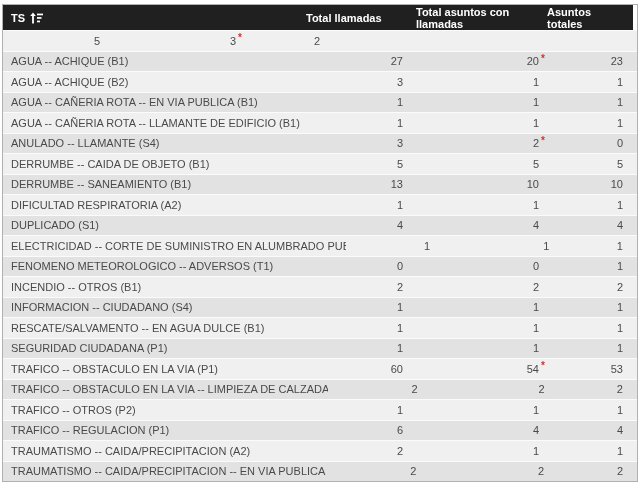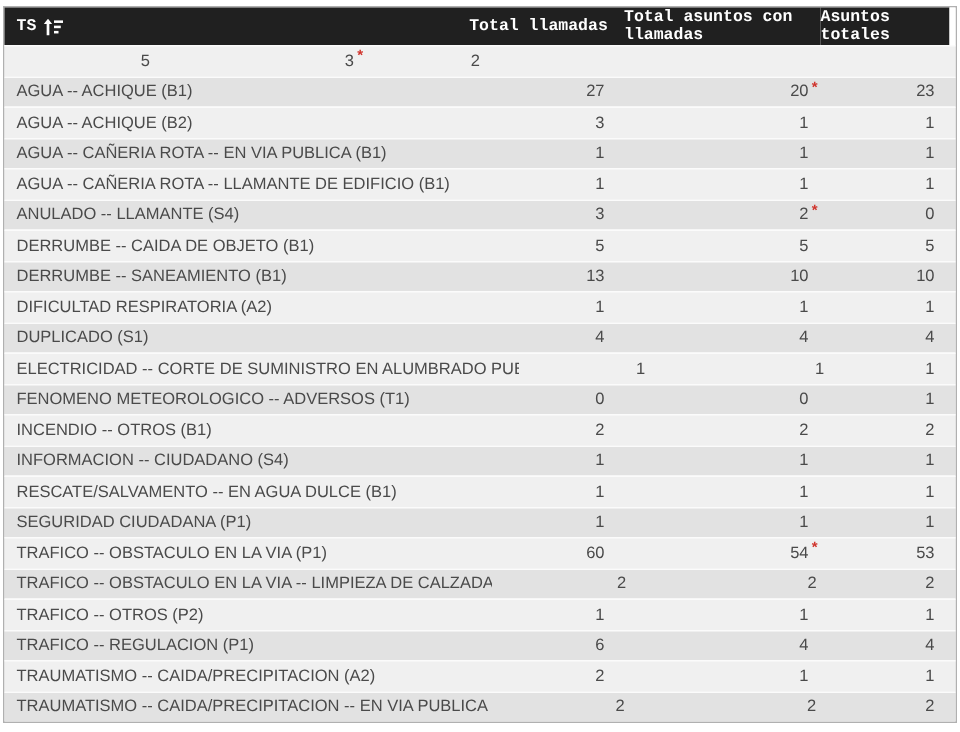--- a/index.html
+++ b/index.html
@@ -18,23 +18,23 @@
   }
   
   .header-row {
     display: flex;
     height: 25px;
     align-items: center;
     font-size: 11px;
     font-weight: bold;
     color: #ffffff;
   }
-  .header-row .hcell { background: #202020; height: 25px; display: flex; align-items: center; font-family: Liberation Mono, monospace; }
+  .header-row .hcell { background: #202020; height: 25px; display: flex; align-items: center; }
   .hc1 { flex: 1 1 auto; padding-left: 8px; }
-  .hc2 { width: 110px; justify-content: center; padding-right: 4px; }
+  .hc2 { width: 110px; justify-content: flex-start; padding-right: 4px; }
   .hc3 { width: 131px; justify-content: center; padding-right: 4px; }
   .hc4 { width: 86px;  justify-content: flex-end; padding-right: 8px; }
   .header-row::after { content: ""; width: 4px; height: 25px; background: #ffffff; }
   .sort-icon { margin-left: 5px; display: inline-flex; align-items: center; }
   
   .body .row {
     display: flex;
     height: 20.5px;
     align-items: center;
     font-size: 11px;

